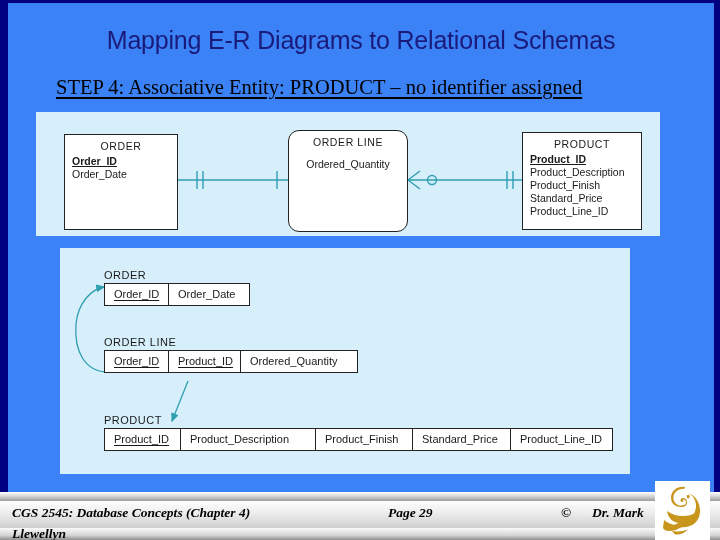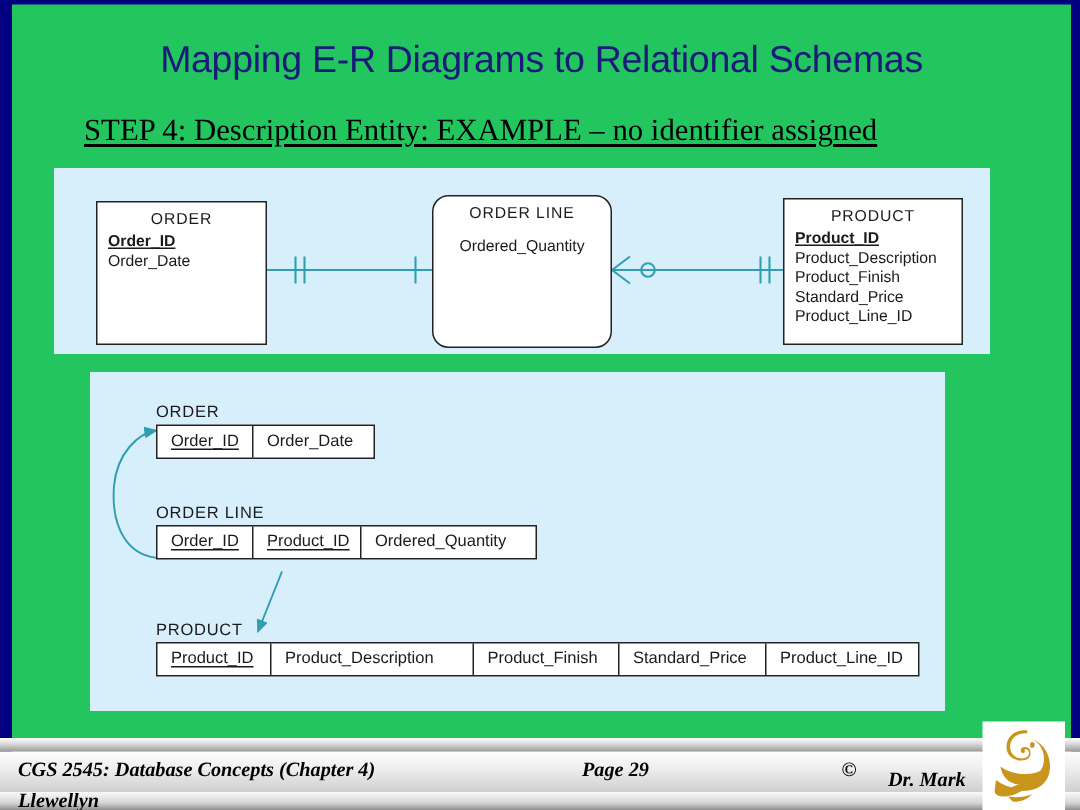--- a/index.html
+++ b/index.html
@@ -4,21 +4,21 @@
 <style>
   html, body {
     margin: 0;
     padding: 0;
     background: #ffffff;
   }
   #slide {
     position: relative;
     width: 720px;
     height: 540px;
-    background: #22c55e;
+    background: #3b82f6;
     overflow: hidden;
     font-family: "Liberation Sans", sans-serif;
   }
   
   .edge-left {
     position: absolute;
     left: 0; top: 0;
     width: 8px; height: 540px;
     background: #000080;
   }
@@ -152,40 +152,40 @@
     font-family: "Liberation Serif", serif;
     font-weight: bold;
     font-style: italic;
     font-size: 13.5px;
     color: #000000;
     white-space: nowrap;
   }
   #f-course  { left: 12px;  top: 13px; }
   #f-page    { left: 388px; top: 13px; }
   #f-copy    { left: 561px; top: 13px; }
-  #f-author  { left: 592px; top: 20px; }
+  #f-author  { left: 592px; top: 13px; }
   #f-author2 { left: 12px;  top: 34px; }
   #logo-box {
     position: absolute;
     left: 655px; top: 481px;
     width: 55px; height: 59px;
     background: #ffffff;
   }
 </style>
 </head>
 <body>
 
 <div id="slide">
 
   <div class="edge-top"></div>
   <div class="edge-left"></div>
   <div class="edge-right"></div>
 
   <div class="slide-title">Mapping E-R Diagrams to Relational Schemas</div>
-  <div class="slide-subtitle">STEP 4:  Description Entity: EXAMPLE – no identifier assigned</div>
+  <div class="slide-subtitle">STEP 4:  Associative Entity: PRODUCT – no identifier assigned</div>
 
   <div class="panel" id="panel-er"></div>
 
   <svg class="ov">
     <g stroke="#2f9fb0" stroke-width="1.4" fill="none">
         ORDER LINE --&gt;
       <line x1="178" y1="180" x2="288" y2="180"></line>
       <line x1="197" y1="171" x2="197" y2="189"></line>
       <line x1="203" y1="171" x2="203" y2="189"></line>
       <line x1="277" y1="171" x2="277" y2="189"></line>

